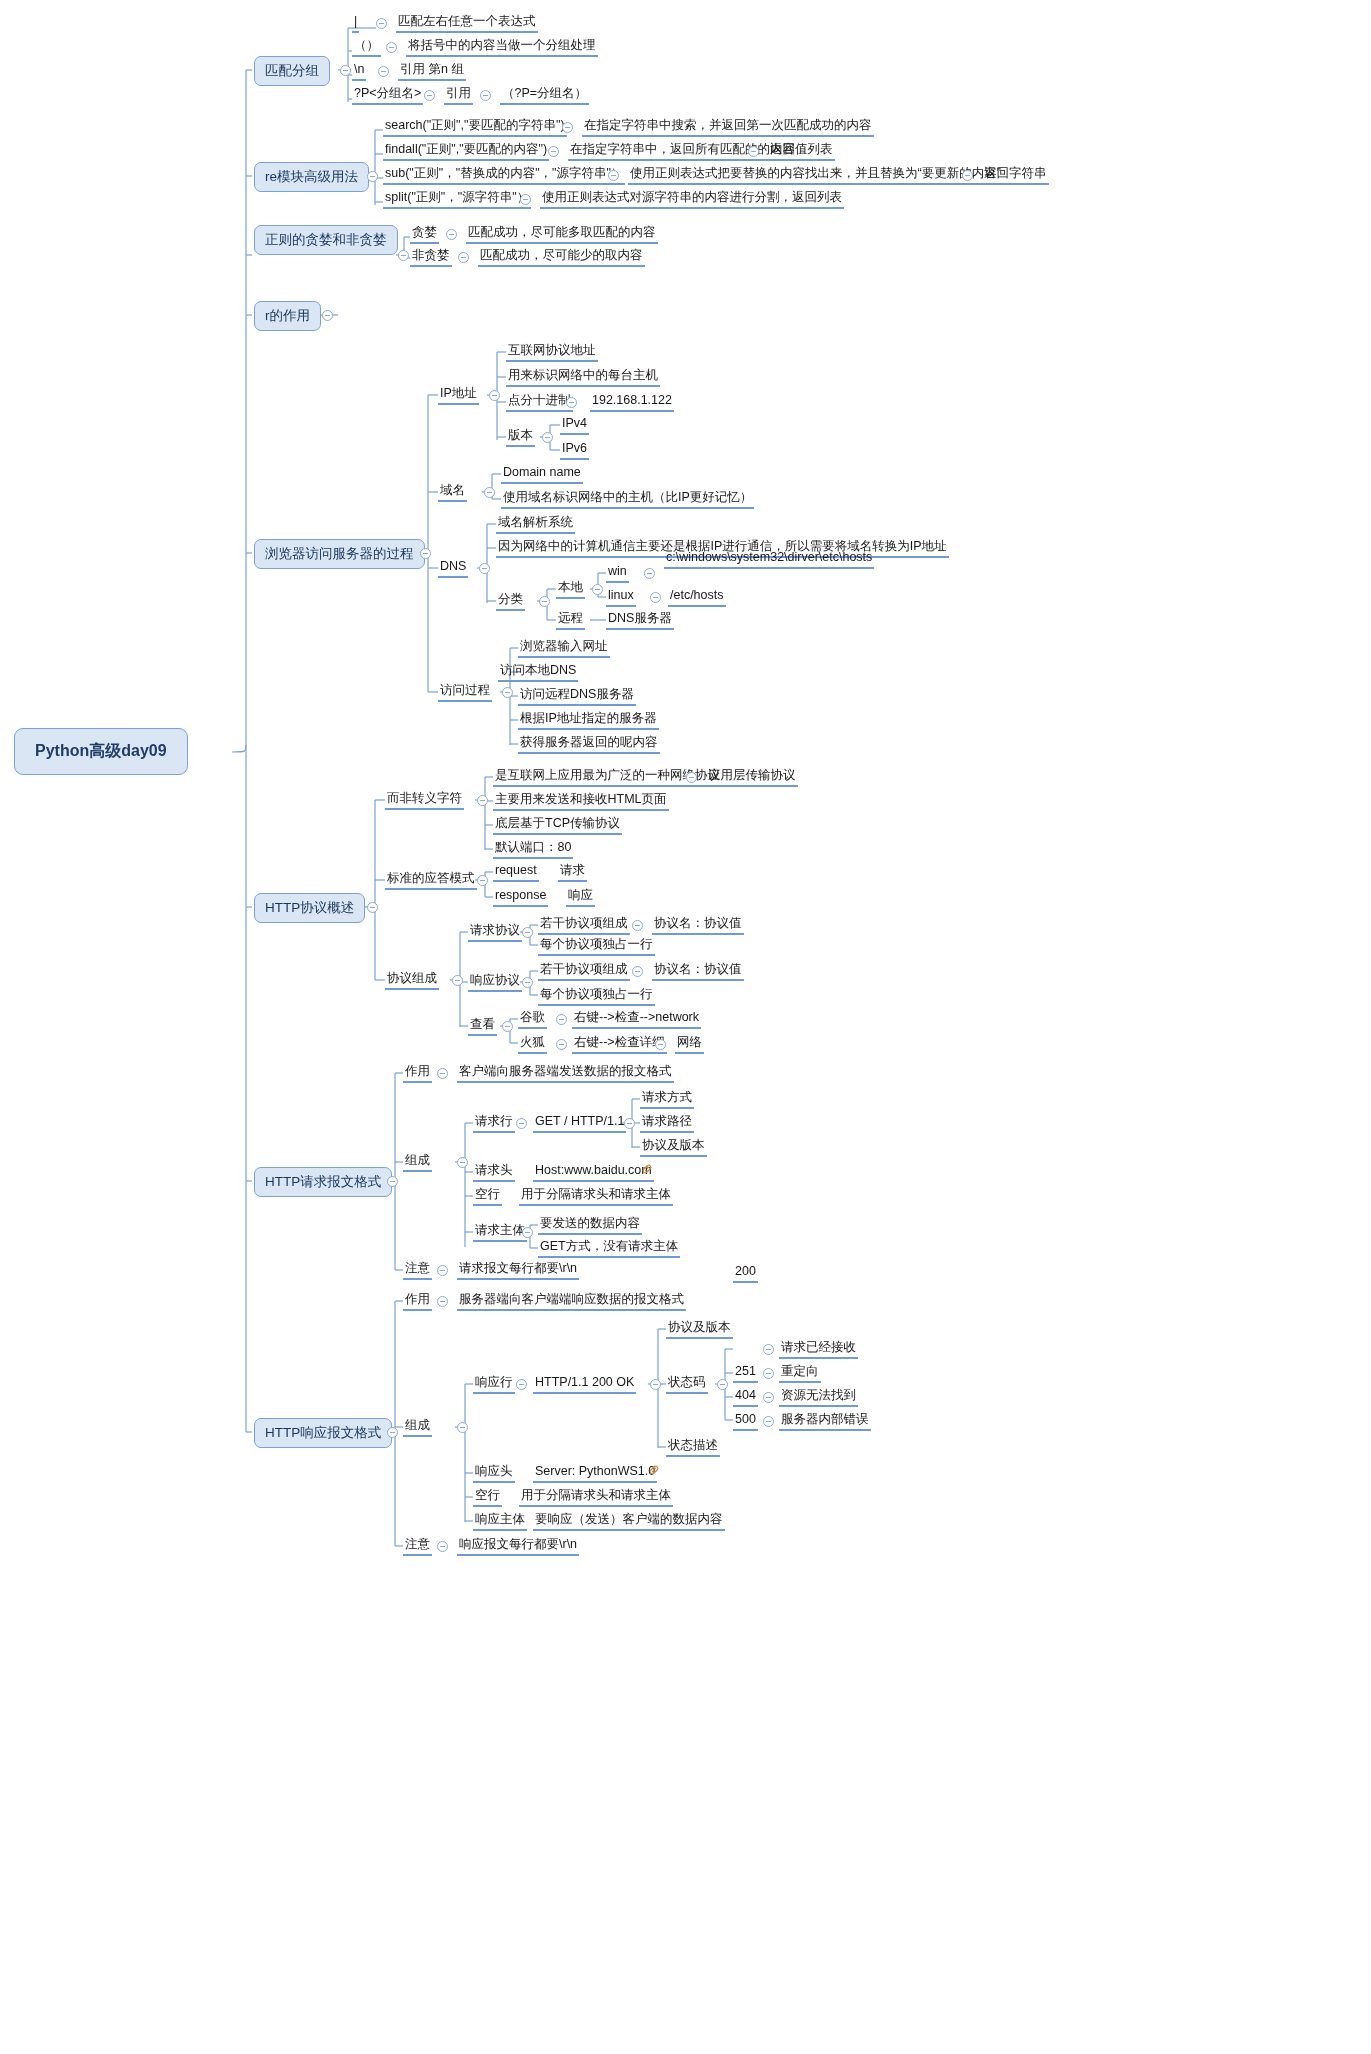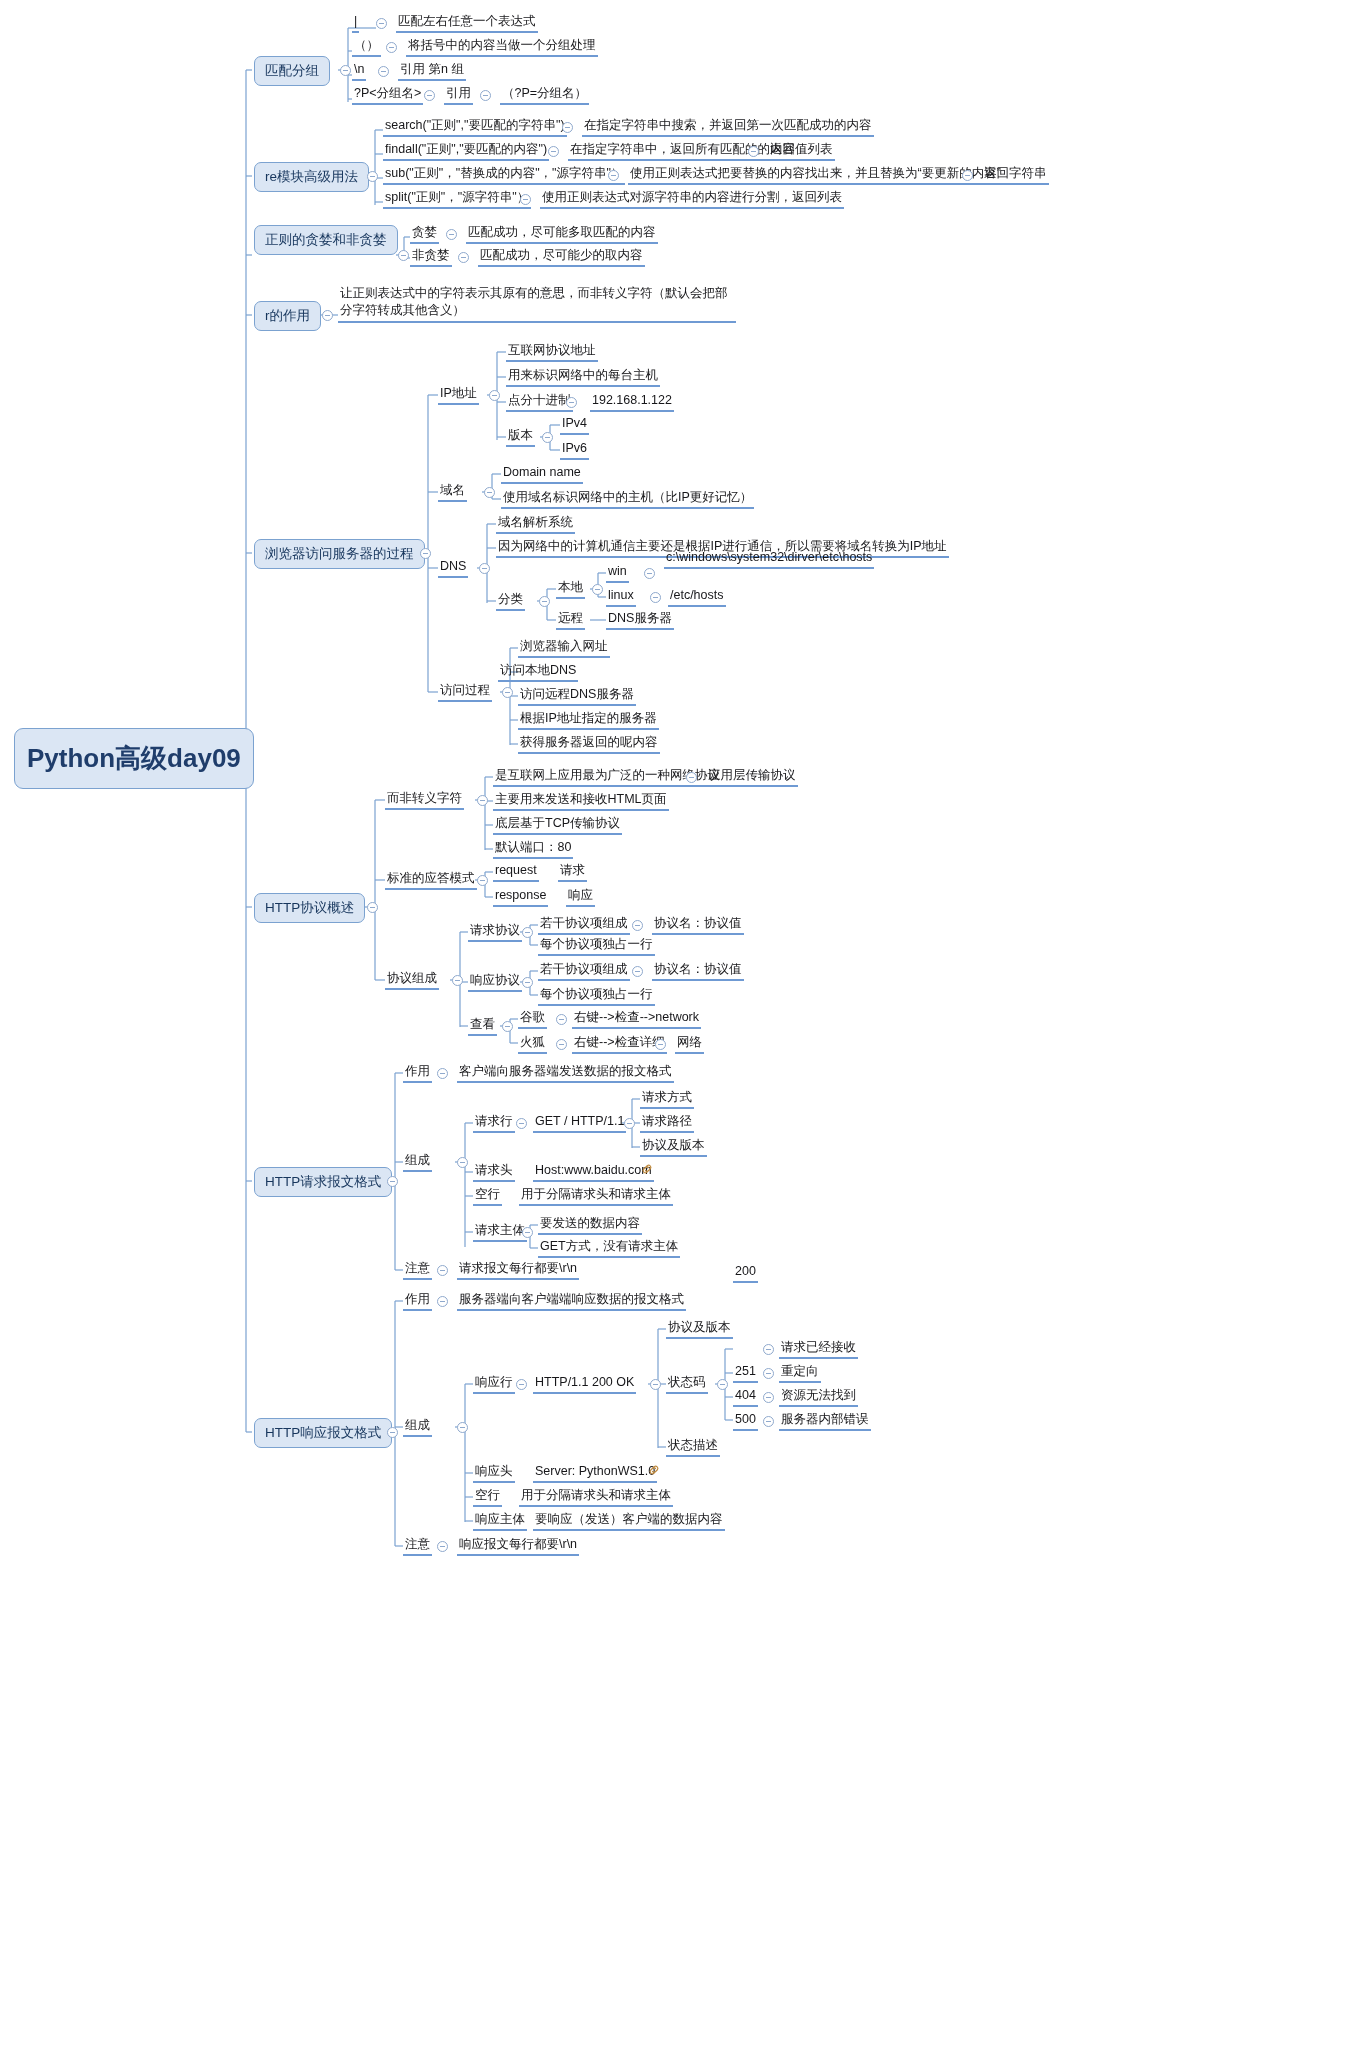--- a/index.html
+++ b/index.html
@@ -11,23 +11,23 @@
   #canvas{position:relative;width:1371px;height:2054px;}
   svg#wires{position:absolute;left:0;top:0;width:1371px;height:2054px;pointer-events:none;}
 
   
   .root{
     position:absolute;
     background:#dbe6f4;
     border:1px solid #7ba2d0;
     border-radius:9px;
     color:#1f3d6b;
-    font-size:26px;
+    font-size:16px;
     font-weight:bold;
-    padding:12px 12px;
+    padding:12px 20px;
     white-space:nowrap;
     box-sizing:border-box;
   }
 
   
   .l1{
     position:absolute;
     background:#dbe6f4;
     border:1px solid #7ba2d0;
     border-radius:7px;
@@ -351,21 +351,20 @@
 <div class="nd" style="left:410px;top:225px;">贪婪</div>
 <div class="tog" style="left:446px;top:229px;"></div>
 <div class="nd" style="left:466px;top:225px;">匹配成功，尽可能多取匹配的内容</div>
 
 <div class="nd" style="left:410px;top:248px;">非贪婪</div>
 <div class="tog" style="left:458px;top:252px;"></div>
 <div class="nd" style="left:478px;top:248px;">匹配成功，尽可能少的取内容</div>
 
 <div class="l1" style="left:254px;top:301px;">r的作用</div>
 <div class="tog" style="left:322px;top:310px;"></div>
-<div class="nd wrap" style="left:338px;top:285px;width:398px;">让正则表达式中的字符表示其原有的意思，而非转义字符（默认会把部分字符转成其他含义）</div>
 
 <div class="l1" style="left:254px;top:539px;">浏览器访问服务器的过程</div>
 <div class="tog" style="left:420px;top:548px;"></div>
 
 <div class="nd" style="left:438px;top:386px;">IP地址</div>
 <div class="tog" style="left:489px;top:390px;"></div>
 <div class="nd" style="left:506px;top:343px;">互联网协议地址</div>
 <div class="nd" style="left:506px;top:368px;">用来标识网络中的每台主机</div>
 <div class="nd" style="left:506px;top:393px;">点分十进制</div>
 <div class="tog" style="left:566px;top:397px;"></div>

